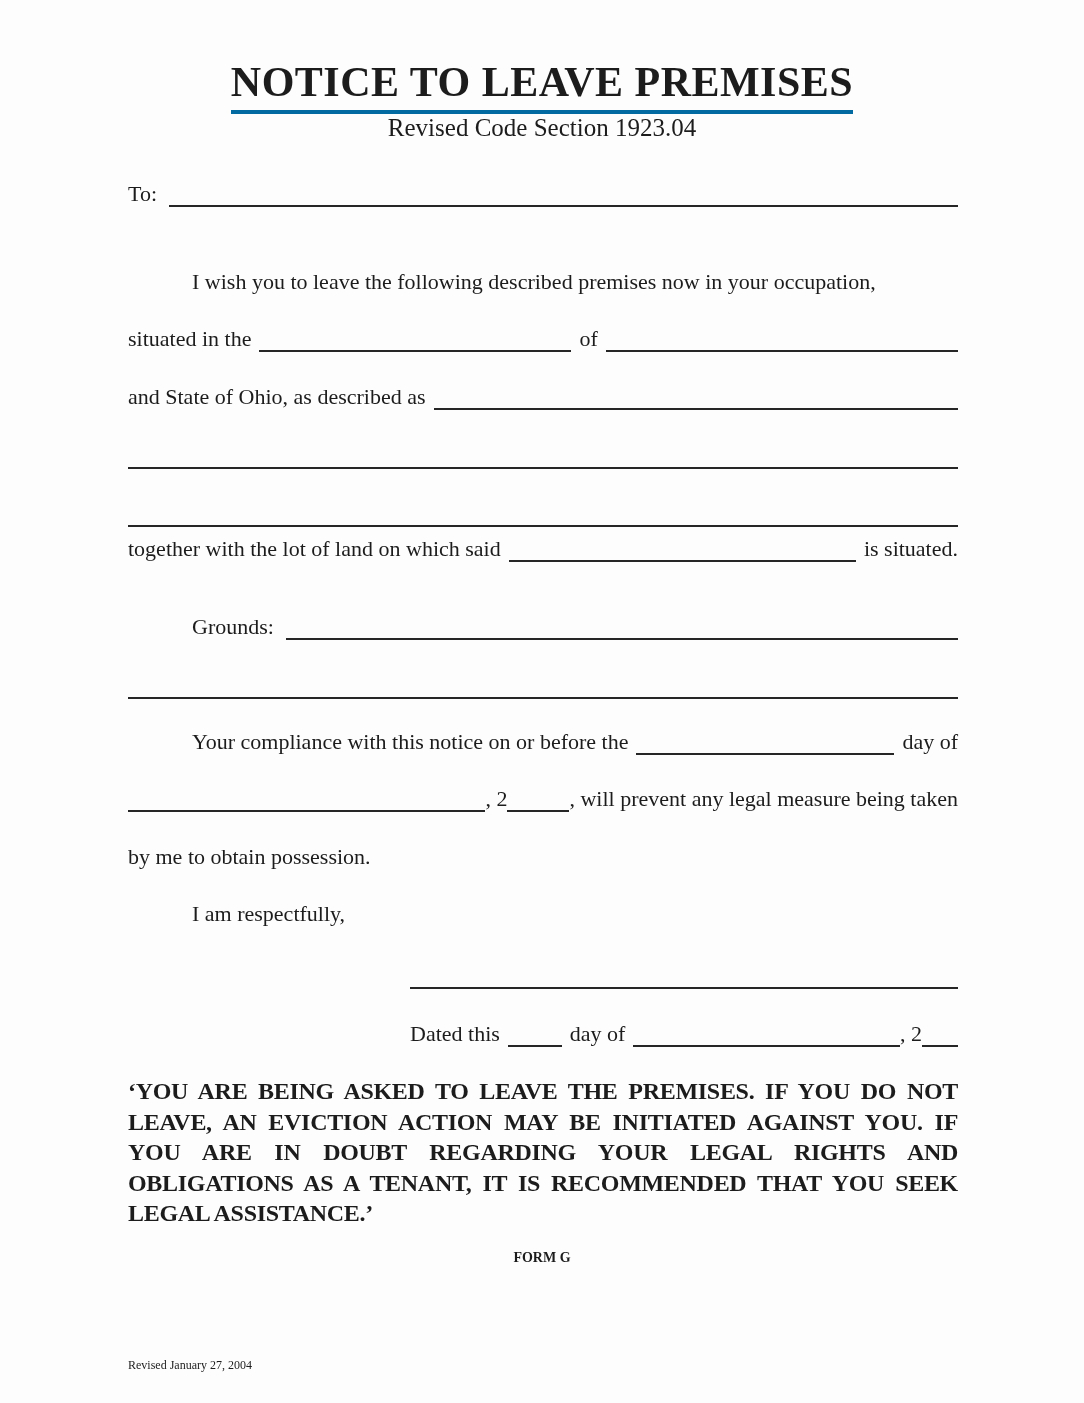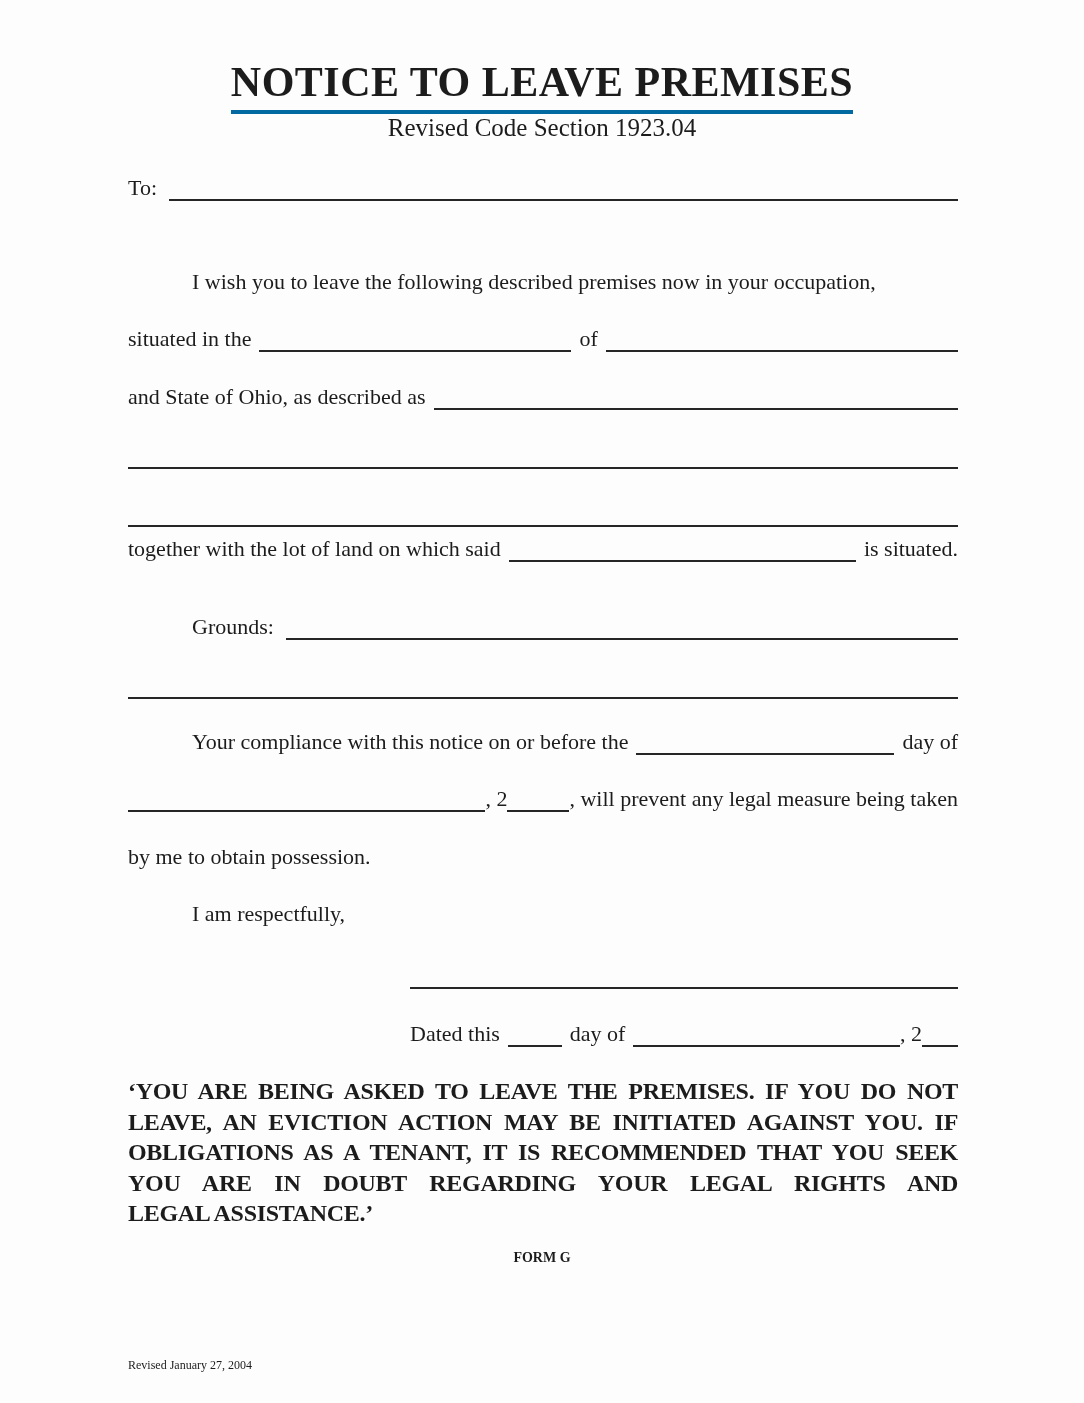--- a/index.html
+++ b/index.html
@@ -84,21 +84,21 @@
 </head>
 <body>
 
 <div class="page">
 
   <div class="abs title-wrap">
     <span class="title-underline">NOTICE TO LEAVE PREMISES</span>
   </div>
   <div class="abs subtitle">Revised Code Section 1923.04</div>
 
-  <div class="abs line" style="top:172px">
+  <div class="abs line" style="top:178px">
     <span>To:</span>
     <span class="blank ml12"></span>
   </div>
 
   <div class="abs line indent" style="top:266px">
     <span>I wish you to leave the following described premises now in your occupation,</span>
   </div>
 
   <div class="abs line" style="top:323px">
     <span>situated in the</span>
@@ -153,21 +153,21 @@
     <span class="blank fixed ml mr" style="width:54px"></span>
     <span>day of</span>
     <span class="blank ml" style="margin-right:0"></span>
     <span>, 2</span>
     <span class="blank fixed" style="width:36px"></span>
   </div>
 
   <div class="abs warning">
     <div class="wline">‘YOU ARE BEING ASKED TO LEAVE THE PREMISES.  IF YOU DO NOT</div>
     <div class="wline">LEAVE, AN EVICTION ACTION MAY BE INITIATED AGAINST YOU.  IF</div>
+    <div class="wline">YOU ARE IN DOUBT REGARDING YOUR LEGAL RIGHTS AND</div>
     <div class="wline">OBLIGATIONS AS A TENANT, IT IS RECOMMENDED THAT YOU SEEK</div>
-    <div class="wline">YOU ARE IN DOUBT REGARDING YOUR LEGAL RIGHTS AND</div>
     <div class="wline last">LEGAL ASSISTANCE.’</div>
   </div>
 
   <div class="abs form-label">FORM G</div>
   <div class="abs revised-note">Revised January 27, 2004</div>
 
 </div>
 
 </body></html>

